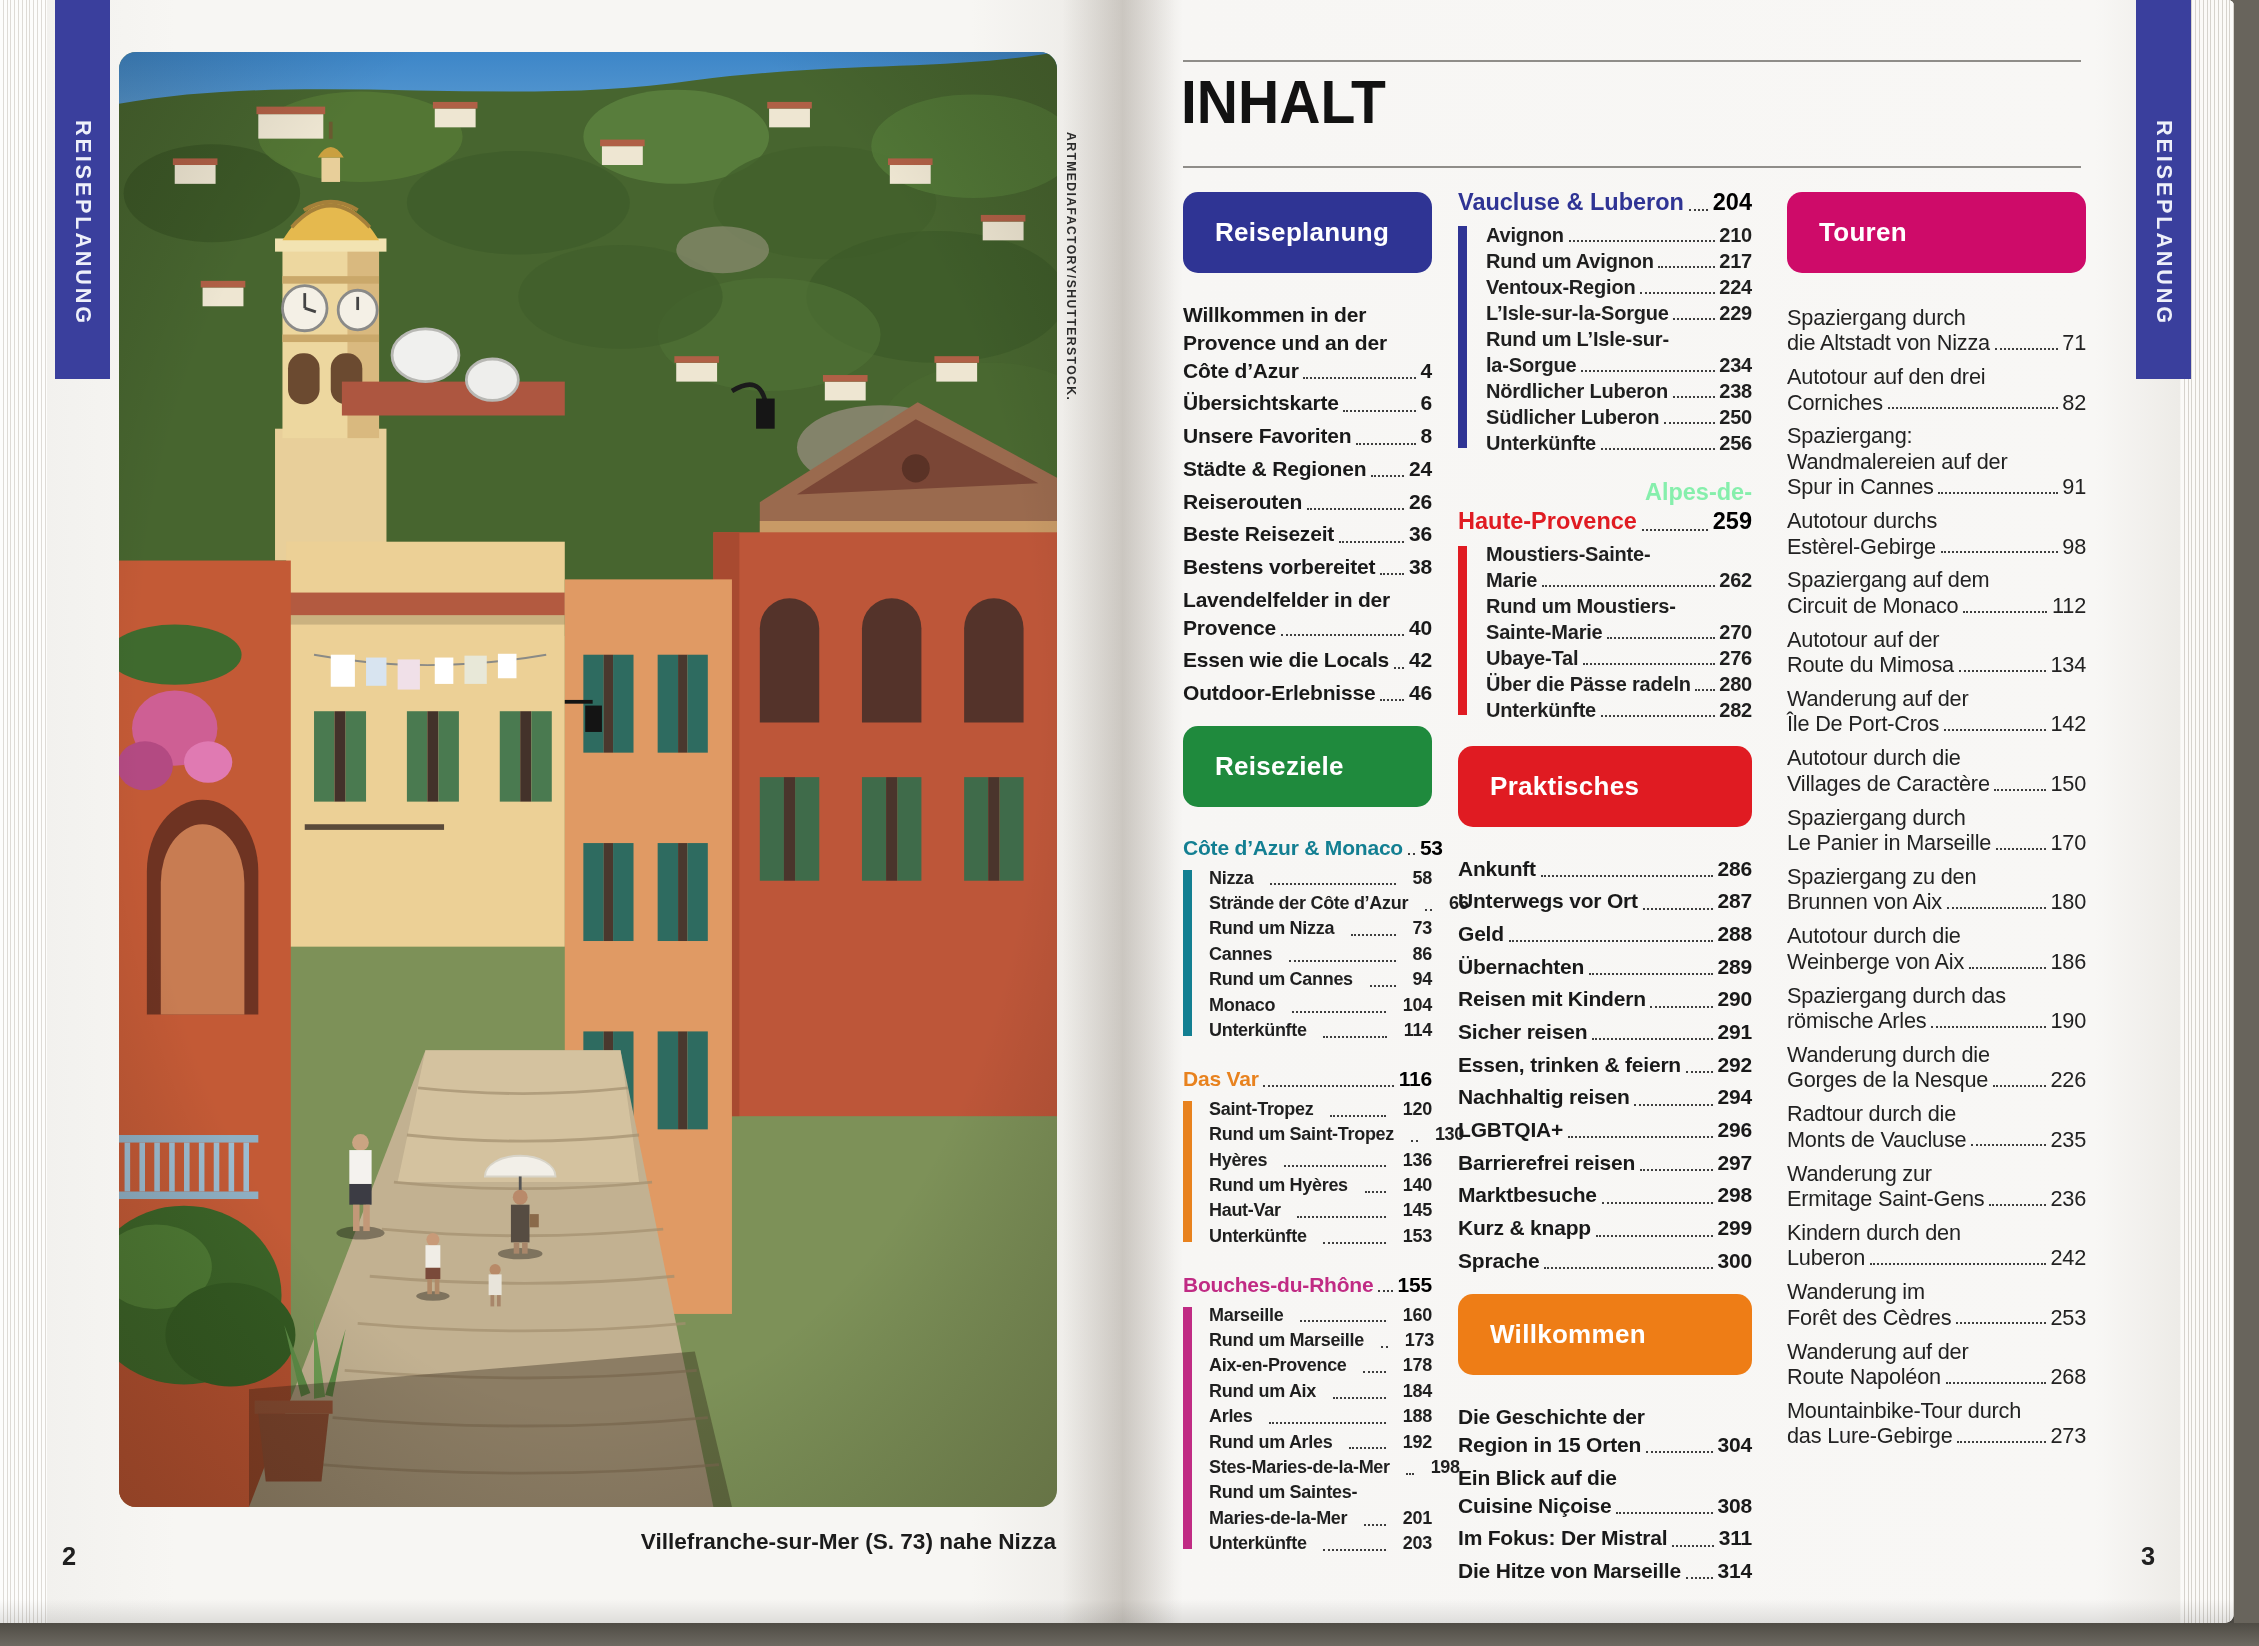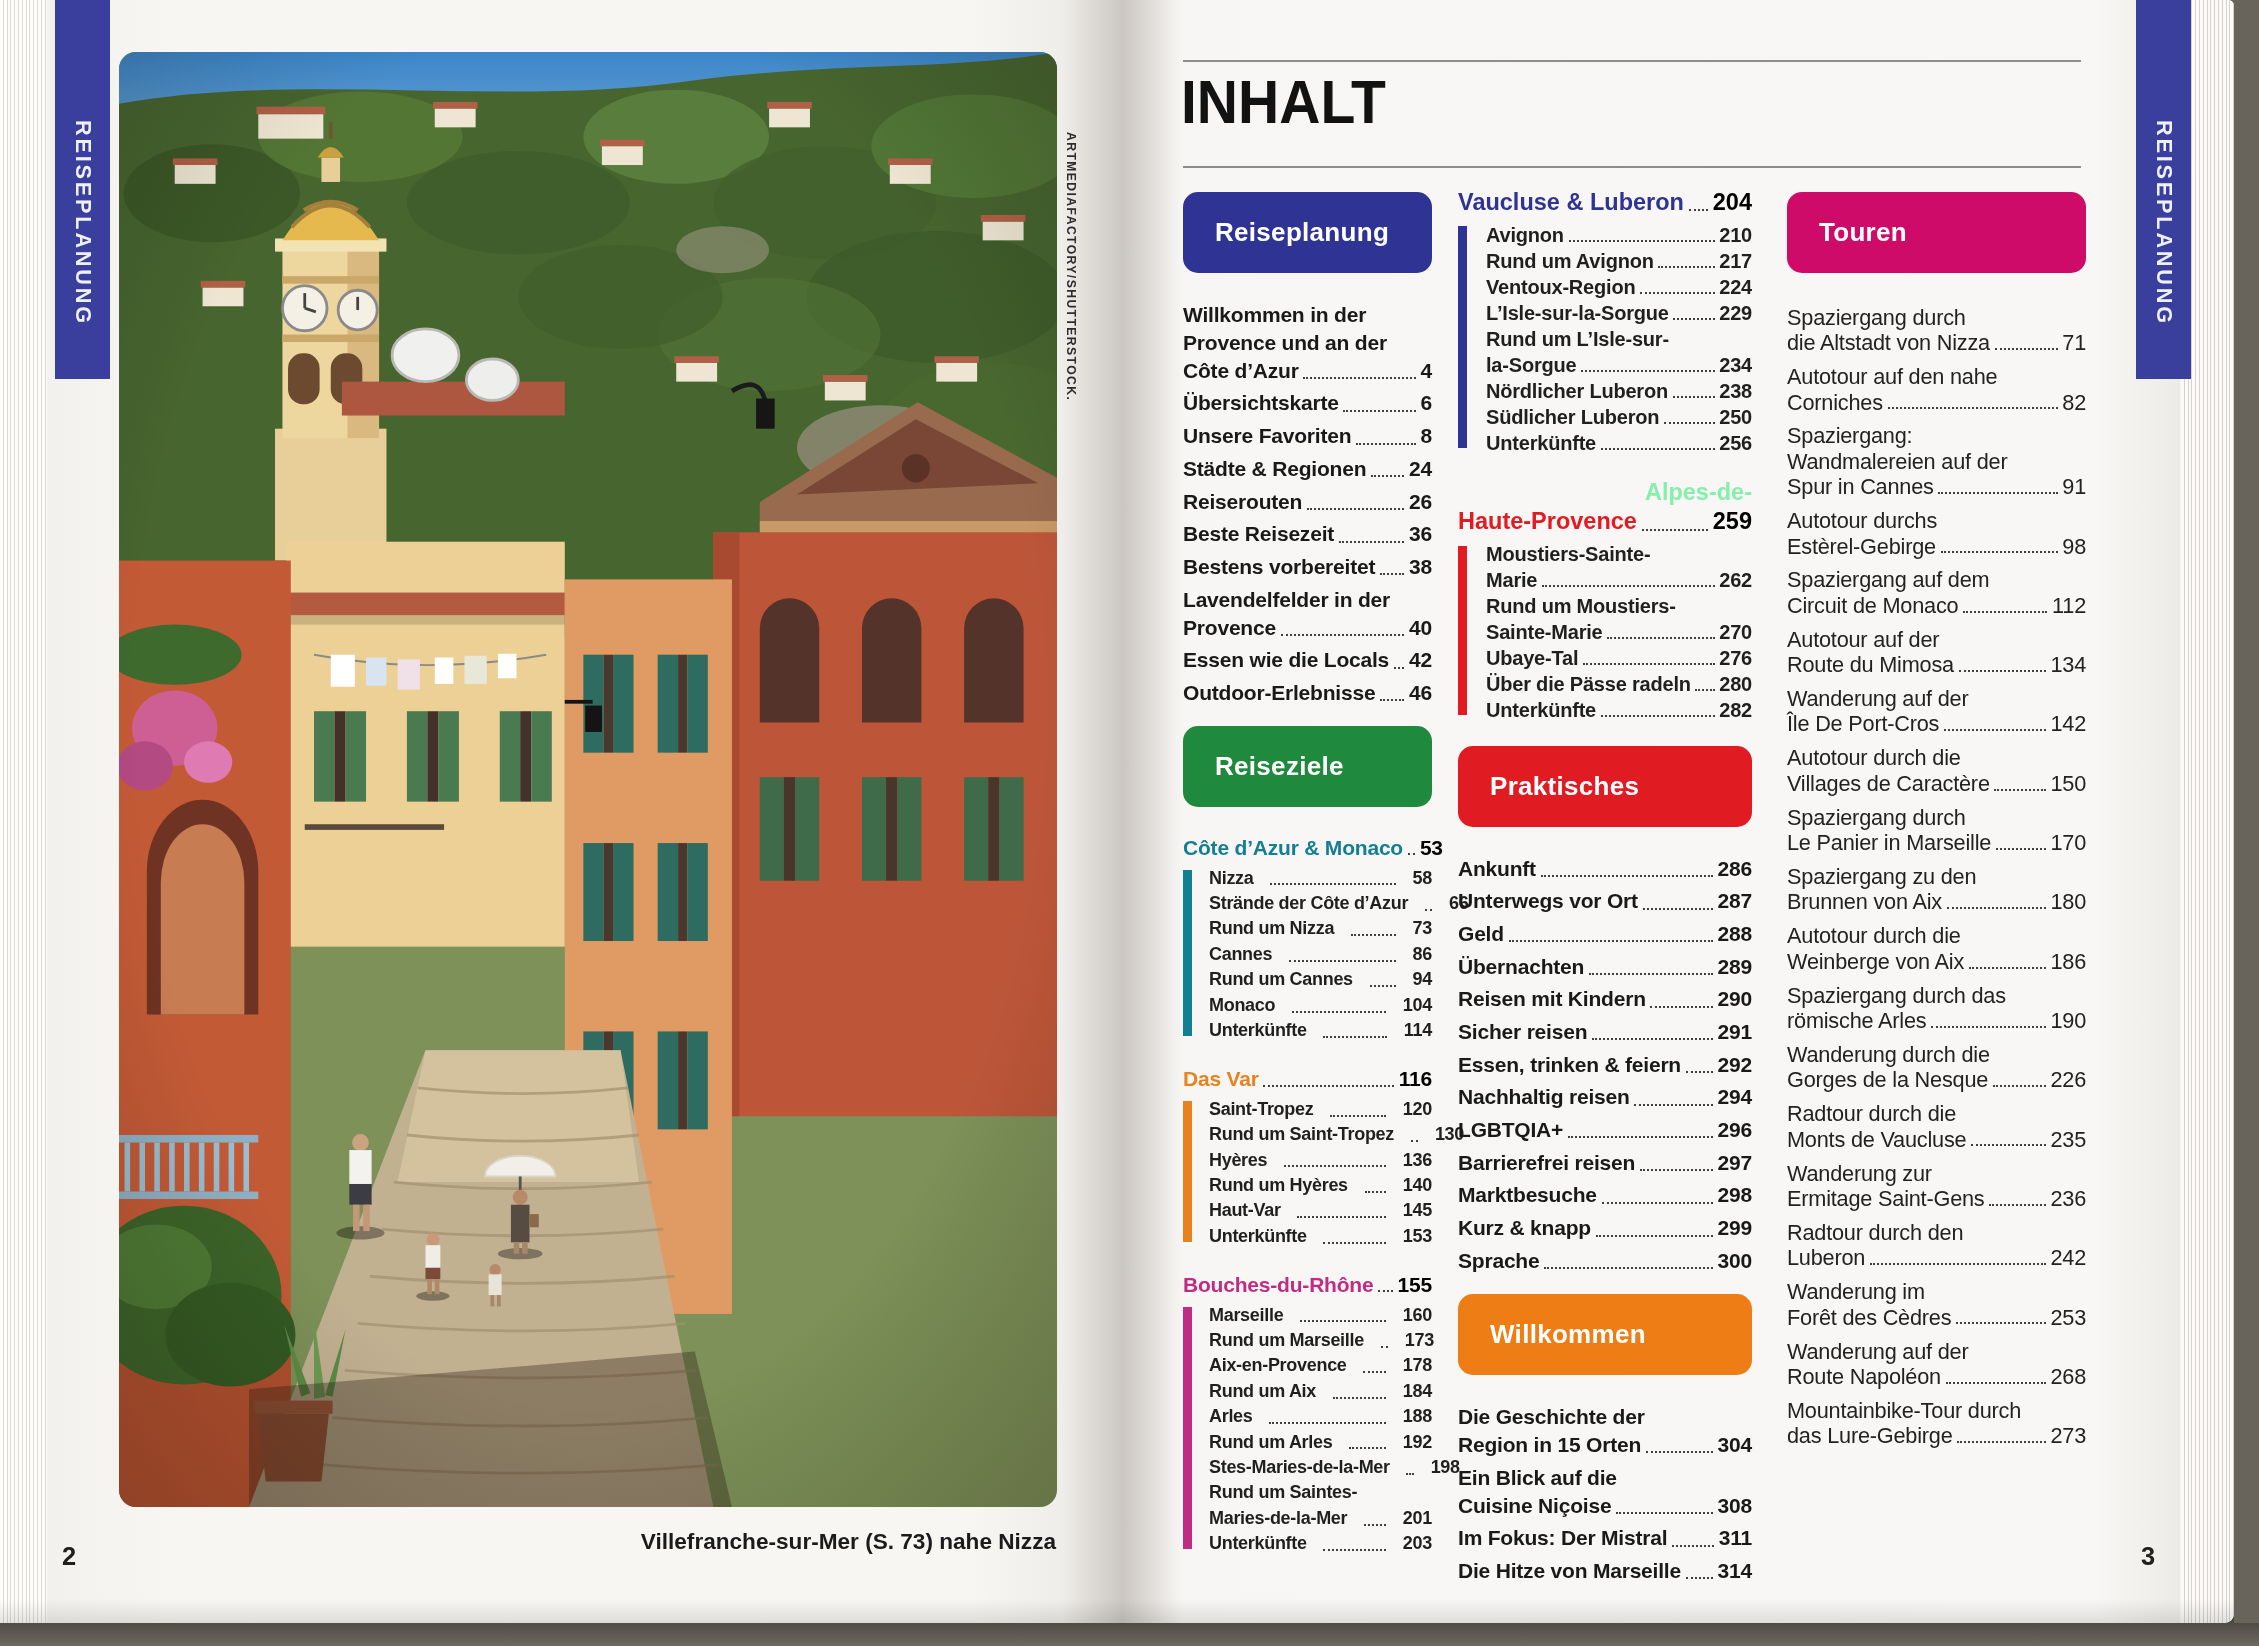--- a/index.html
+++ b/index.html
@@ -901,21 +901,21 @@
       <div class="list tour">
         <div class="entry">
           <div class="line">Spaziergang durch</div>
           <div class="line last">
             <span class="lbl">die Altstadt von Nizza</span>
             <span class="dots"></span>
             <span class="num">71</span>
           </div>
         </div>
         <div class="entry">
-          <div class="line">Autotour auf den nahe</div>
+          <div class="line">Autotour auf den drei</div>
           <div class="line last">
             <span class="lbl">Corniches</span>
             <span class="dots"></span>
             <span class="num">82</span>
           </div>
         </div>
         <div class="entry">
           <div class="line">Spaziergang:</div>
           <div class="line">Wandmalereien auf der</div>
           <div class="line last">
@@ -1014,21 +1014,21 @@
         </div>
         <div class="entry">
           <div class="line">Wanderung zur</div>
           <div class="line last">
             <span class="lbl">Ermitage Saint-Gens</span>
             <span class="dots"></span>
             <span class="num">236</span>
           </div>
         </div>
         <div class="entry">
-          <div class="line">Radtour durch den</div>
+          <div class="line">Kindern durch den</div>
           <div class="line last">
             <span class="lbl">Luberon</span>
             <span class="dots"></span>
             <span class="num">242</span>
           </div>
         </div>
         <div class="entry">
           <div class="line">Wanderung im</div>
           <div class="line last">
             <span class="lbl">Forêt des Cèdres</span>

